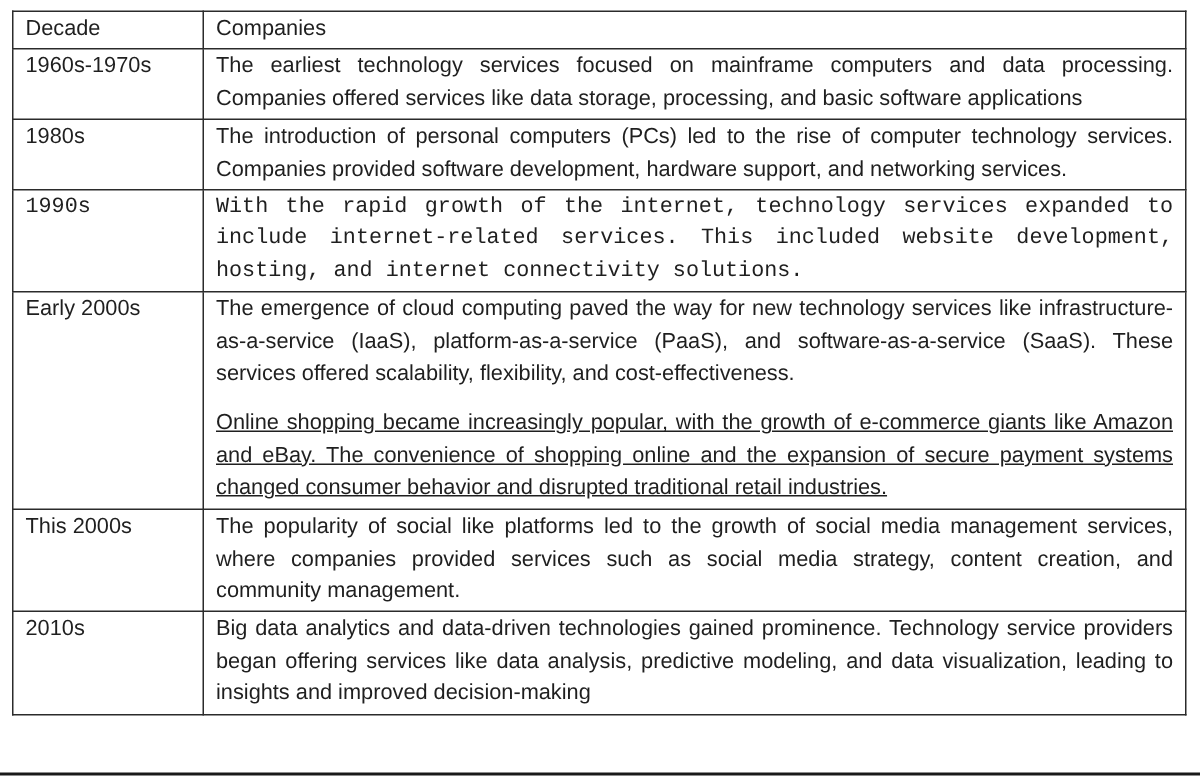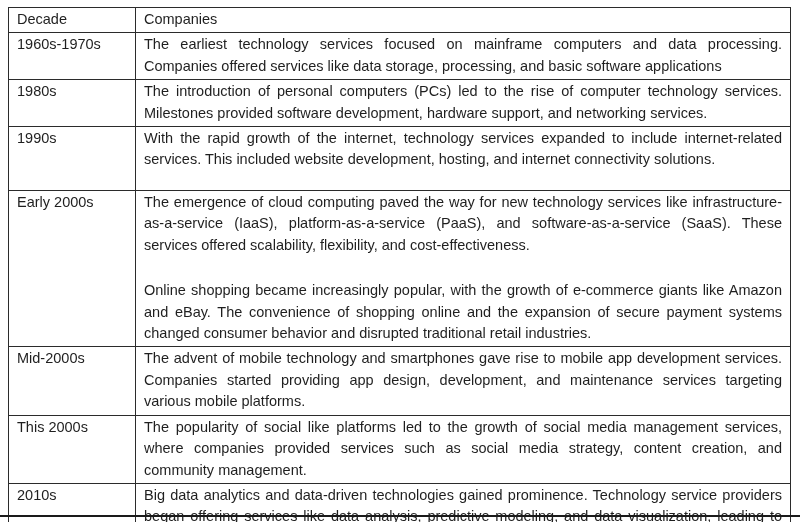--- a/index.html
+++ b/index.html
@@ -34,21 +34,22 @@
     font-weight: normal;
     text-align: left;
   }
   col.decade-col { width: 127px; }
   tr.header-row th { height: 20px; }
   td.milestones-cell p {
     margin: 0;
     text-align: justify;
   }
   td.milestones-cell p.para-gap {
-    margin-top: 24px;
+    margin-top: 12px;
+    text-decoration: underline;
   }
   td.decade-cell { white-space: nowrap; }
   .bottom-rule {
     position: absolute;
     left: 0;
     top: 515px;
     width: 800px;
     height: 0;
     border-top: 2.5px solid #1a1a1a;
   }
@@ -72,45 +73,39 @@
     <tr style="height:43px;">
       <td class="decade-cell">1960s-1970s</td>
       <td class="milestones-cell">
         <p>The earliest technology services focused on mainframe computers and data processing. Companies offered services like data storage, processing, and basic software applications</p>
       </td>
     </tr>
 
     <tr style="height:43px;margin-left:36px;">
       <td class="decade-cell">1980s</td>
       <td class="milestones-cell">
-        <p>The introduction of personal computers (PCs) led to the rise of computer technology services. Milestones provided software development, hardware support, and networking services.</p>
+        <p>The introduction of personal computers (PCs) led to the rise of computer technology services. Companies provided software development, hardware support, and networking services.</p>
       </td>
     </tr>
 
-    <tr style="height:64px;">
+    <tr style="height:64px;font-family:Liberation Mono, monospace;">
       <td class="decade-cell">1990s</td>
       <td class="milestones-cell">
         <p>With the rapid growth of the internet, technology services expanded to include internet-related services. This included website development, hosting, and internet connectivity solutions.</p>
       </td>
     </tr>
 
     <tr style="height:145px;">
       <td class="decade-cell">Early 2000s</td>
       <td class="milestones-cell">
         <p>The emergence of cloud computing paved the way for new technology services like infrastructure-as-a-service (IaaS), platform-as-a-service (PaaS), and software-as-a-service (SaaS). These services offered scalability, flexibility, and cost-effectiveness.</p>
         <p class="para-gap">Online shopping became increasingly popular, with the growth of e-commerce giants like Amazon and eBay. The convenience of shopping online and the expansion of secure payment systems changed consumer behavior and disrupted traditional retail industries.</p>
       </td>
     </tr>
 
-    <tr style="height:64px;">
-      <td class="decade-cell">Mid-2000s</td>
-      <td class="milestones-cell">
-        <p>The advent of mobile technology and smartphones gave rise to mobile app development services. Companies started providing app design, development, and maintenance services targeting various mobile platforms.</p>
-      </td>
-    </tr>
 
     <tr style="height:64px;">
       <td class="decade-cell">This 2000s</td>
       <td class="milestones-cell">
         <p>The popularity of social like platforms led to the growth of social media management services, where companies provided services such as social media strategy, content creation, and community management.</p>
       </td>
     </tr>
 
     <tr style="height:55px;">
       <td class="decade-cell">2010s</td>

